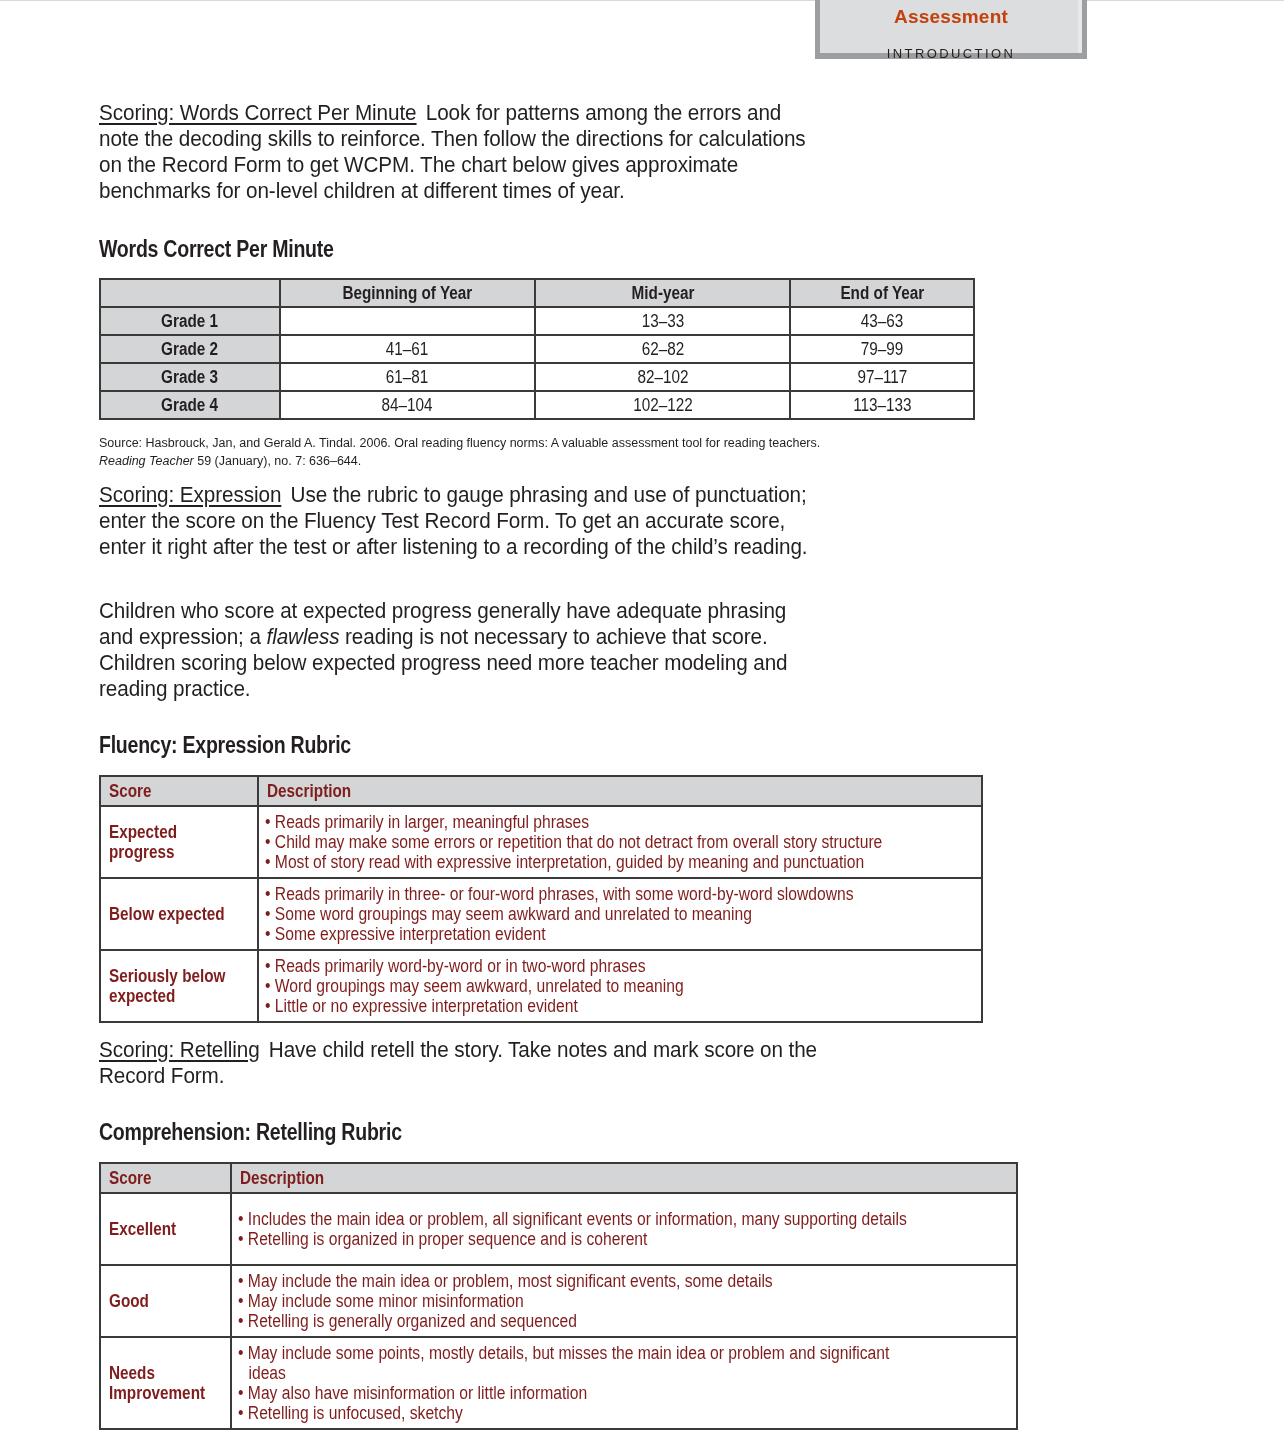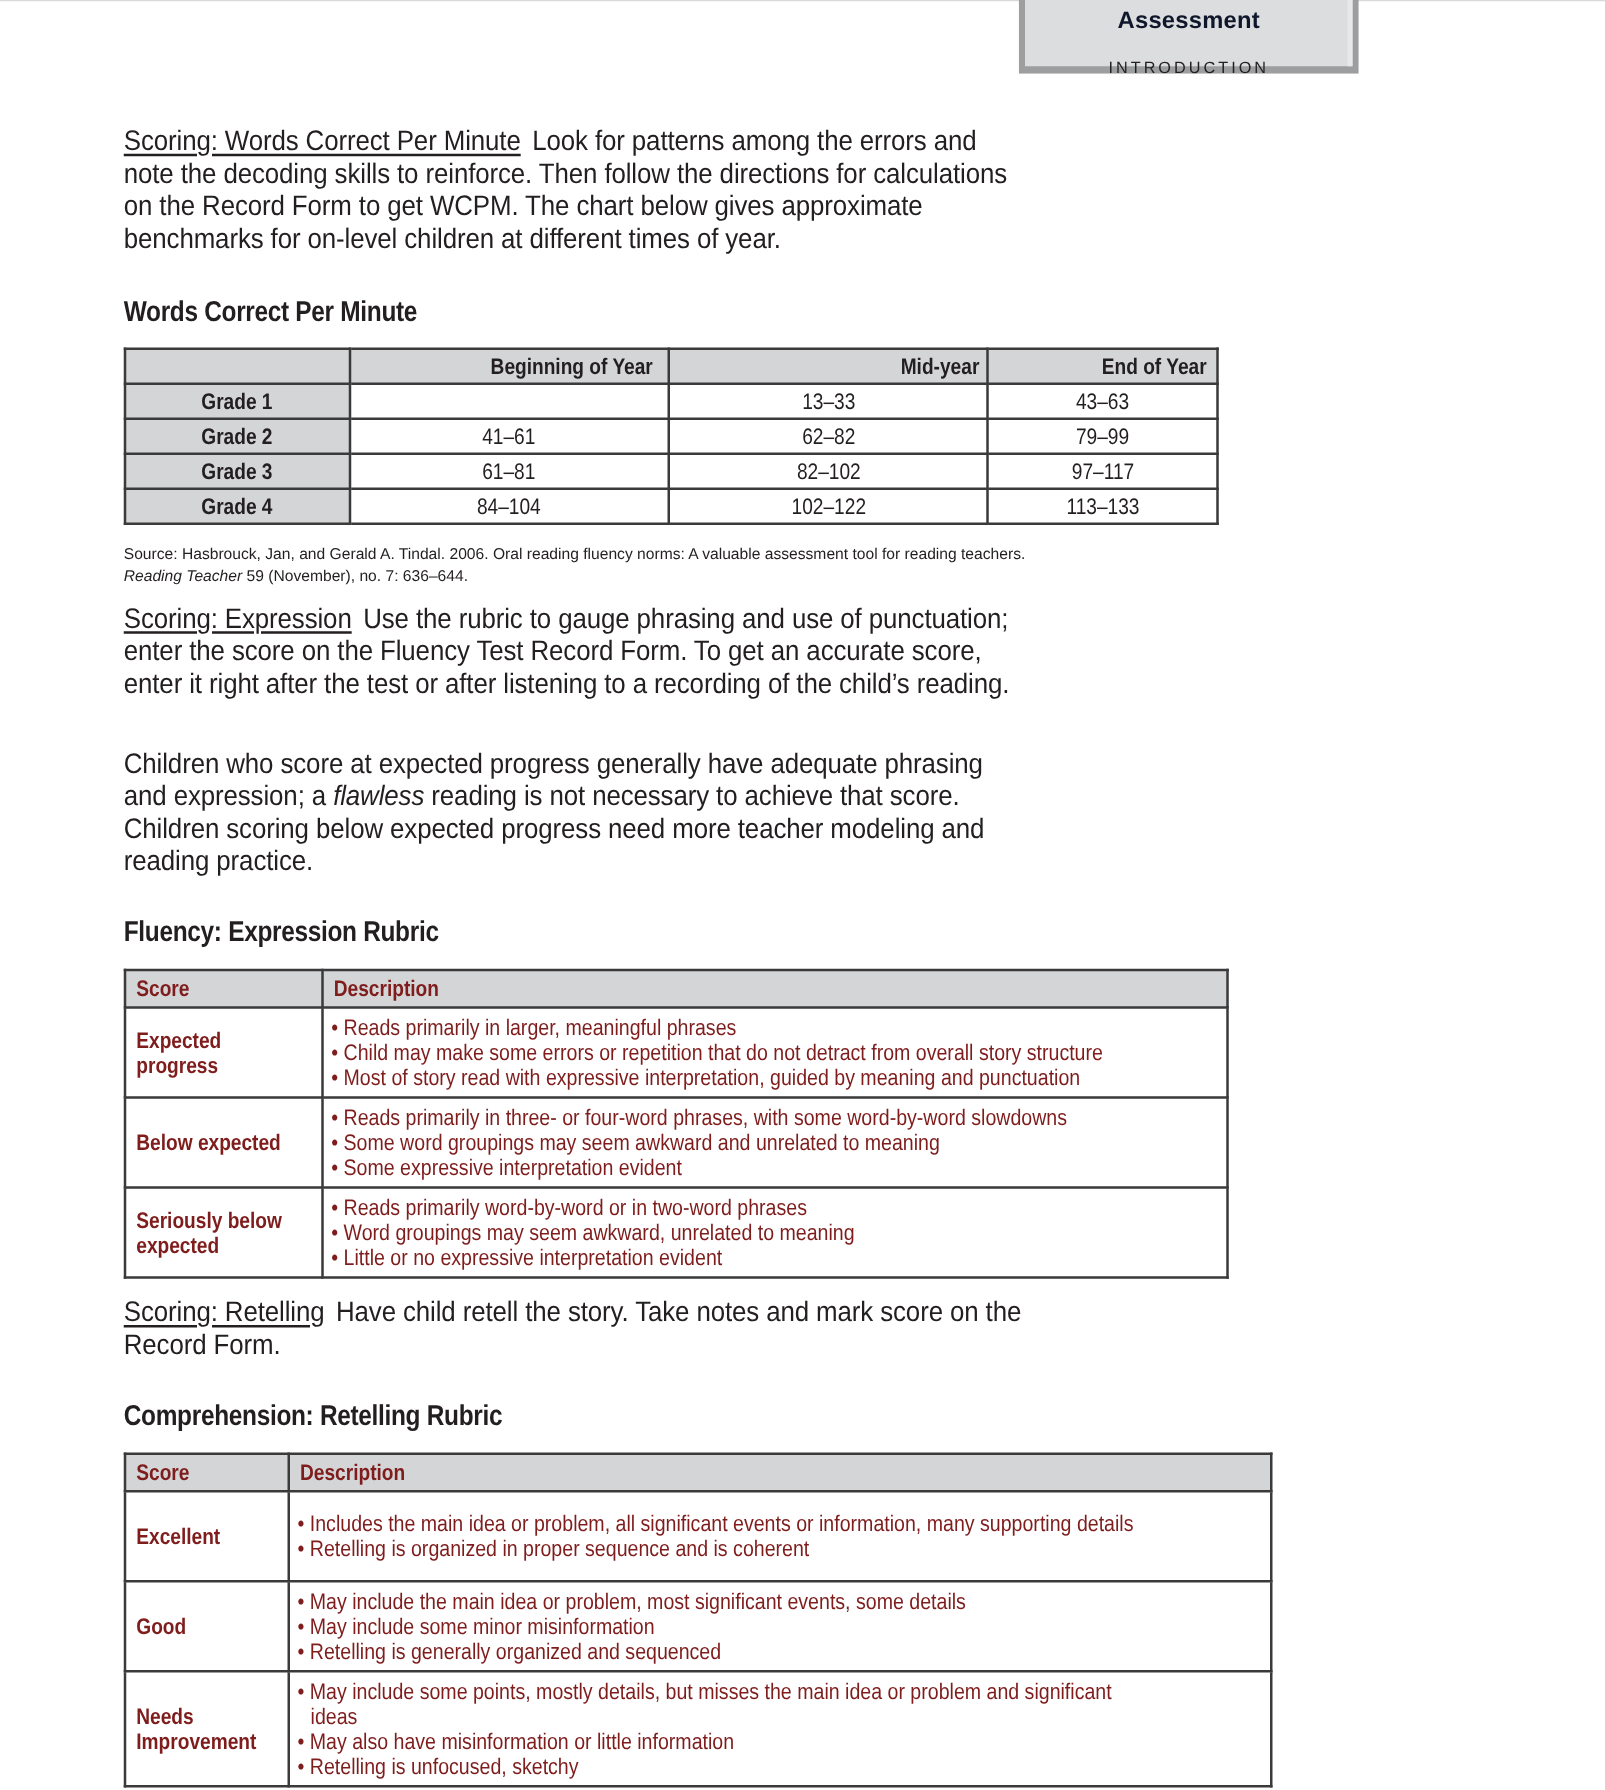--- a/index.html
+++ b/index.html
@@ -11,21 +11,21 @@
   .header-box {
     position: absolute; left: 815px; top: 0; width: 272px; height: 59px;
     background: #9d9ea0; box-sizing: border-box;
     clip-path: polygon(0 0, 100% 0, 100% 100%, 0 100%);
   }
   .header-inner {
     position: absolute; left: 5px; top: 0; width: 262px; height: 53px;
     background: #dcdddf; text-align: center;
   }
   .header-inner .edge { position: absolute; right: 0; top: 0; width: 4px; height: 53px; background: #e7e8e9; }
-  .header-title { display: block; margin-top: 6px; font-weight: bold; font-size: 19px; letter-spacing: 0.2px; color: #0f172a; }
+  .header-title { display: block; margin-top: 6px; font-weight: bold; font-size: 19px; letter-spacing: 0.2px; color: #c2410c; }
   .header-sub { display: block; margin-top: 18px; font-size: 13px; letter-spacing: 2.4px; color: #231f20; }
 
   .para {
     position: absolute; left: 99px; width: 790px;
     font-size: 22.5px; line-height: 26px; color: #231f20;
     transform-origin: left top; transform: scaleX(0.92);
     letter-spacing: -0.1px;
   }
   .para .lead { text-decoration: underline; text-underline-offset: 3px; margin-right: 10px; }
   .para em { font-style: italic; }
@@ -34,21 +34,21 @@
     position: absolute; left: 99px; font-weight: bold; font-size: 23px; color: #231f20;
     transform-origin: left top; transform: scaleX(0.85); letter-spacing: -0.3px;
   }
 
   table { border-collapse: collapse; position: absolute; left: 99px; }
   .wcpm { width: 876px; top: 278px; }
   .wcpm td, .wcpm th {
     border: 2px solid #3a3a3a; height: 26px; padding: 0; text-align: center;
     font-size: 18px; color: #231f20;
   }
-  .wcpm th { background: #d4d5d7; font-weight: bold; text-align: right; }
+  .wcpm th { background: #d4d5d7; font-weight: bold; }
   .wcpm th span, .wcpm td span { display: inline-block; transform: scaleX(0.85); }
   .wcpm td.grade { background: #d4d5d7; font-weight: bold; }
   .wcpm col.c0 { width: 180px; } .wcpm col.c1 { width: 256px; } .wcpm col.c2 { width: 256px; } .wcpm col.c3 { width: 184px; }
 
   .source { position: absolute; left: 99px; top: 434px; font-size: 12.5px; line-height: 18px; color: #231f20; }
   .source em { font-style: italic; }
 
   .rubric { width: 876px; }
   .rubric th, .rubric td { border: 2px solid #3a3a3a; padding: 0 8px; text-align: left; vertical-align: middle; font-size: 18px; color: #7f1d1d; }
   .rubric th { background: #d4d5d7; font-weight: bold; height: 28px; }
@@ -123,21 +123,21 @@
     <td class="grade"><span>Grade 4</span></td>
     <td><span>84–104</span></td>
     <td><span>102–122</span></td>
     <td><span>113–133</span></td>
   </tr>
 </tbody>
   </table>
 
 <div class="source">
   <div>Source: Hasbrouck, Jan, and Gerald A. Tindal. 2006. Oral reading fluency norms: A valuable assessment tool for reading teachers.</div>
-  <div><em>Reading Teacher</em><span> 59 (November), no. 7: 636–644.</span></div>
+  <div><em>Reading Teacher</em><span> 59 (January), no. 7: 636–644.</span></div>
 </div>
 
 <p class="para" style="top:482px; margin:0;">
   <span class="lead">Scoring: Expression</span><span>Use the rubric to gauge phrasing and use of punctuation; enter the score on the Fluency Test Record Form. To get an accurate score, enter it right after the test or after listening to a recording of the child’s reading.</span>
 </p>
 
 <p class="para" style="top:598px; margin:0;">
   <span>Children who score at expected progress generally have adequate phrasing and expression; a </span><em>flawless</em><span> reading is not necessary to achieve that score. Children scoring below expected progress need more teacher modeling and reading practice.</span>
 </p>
 

